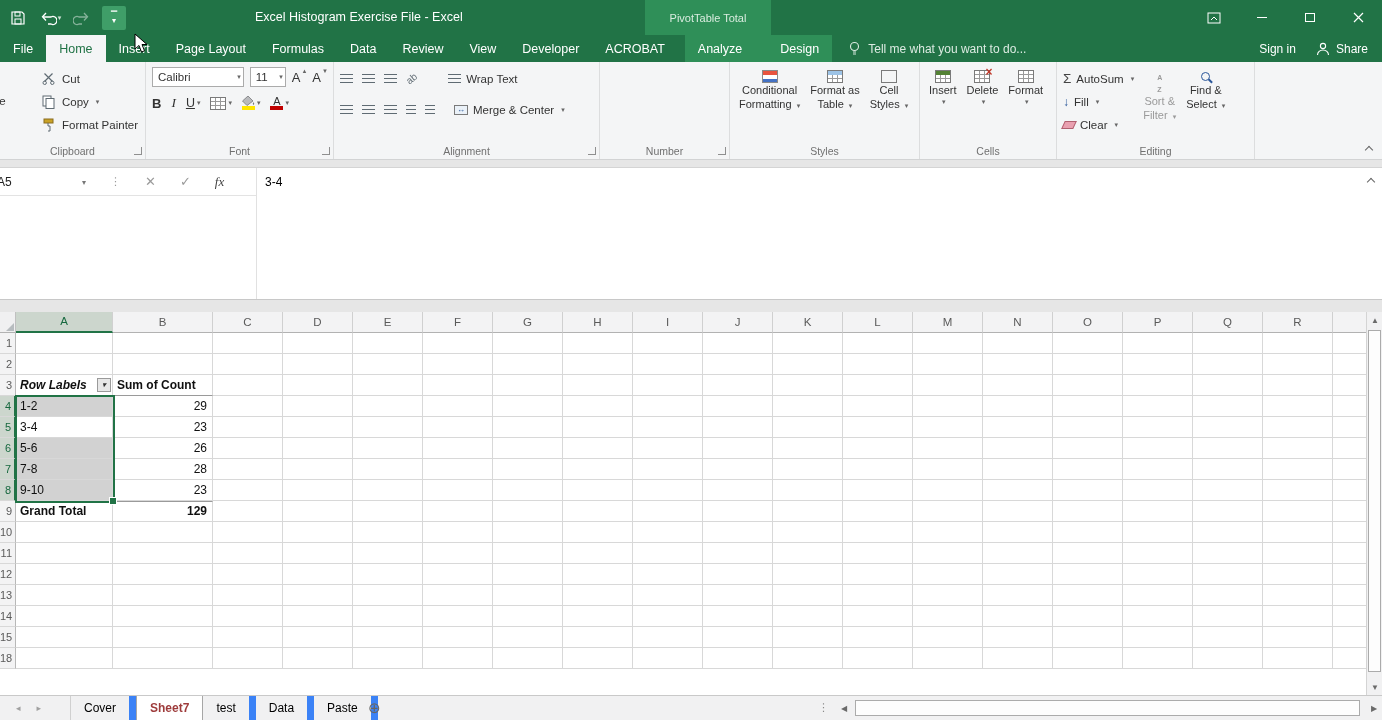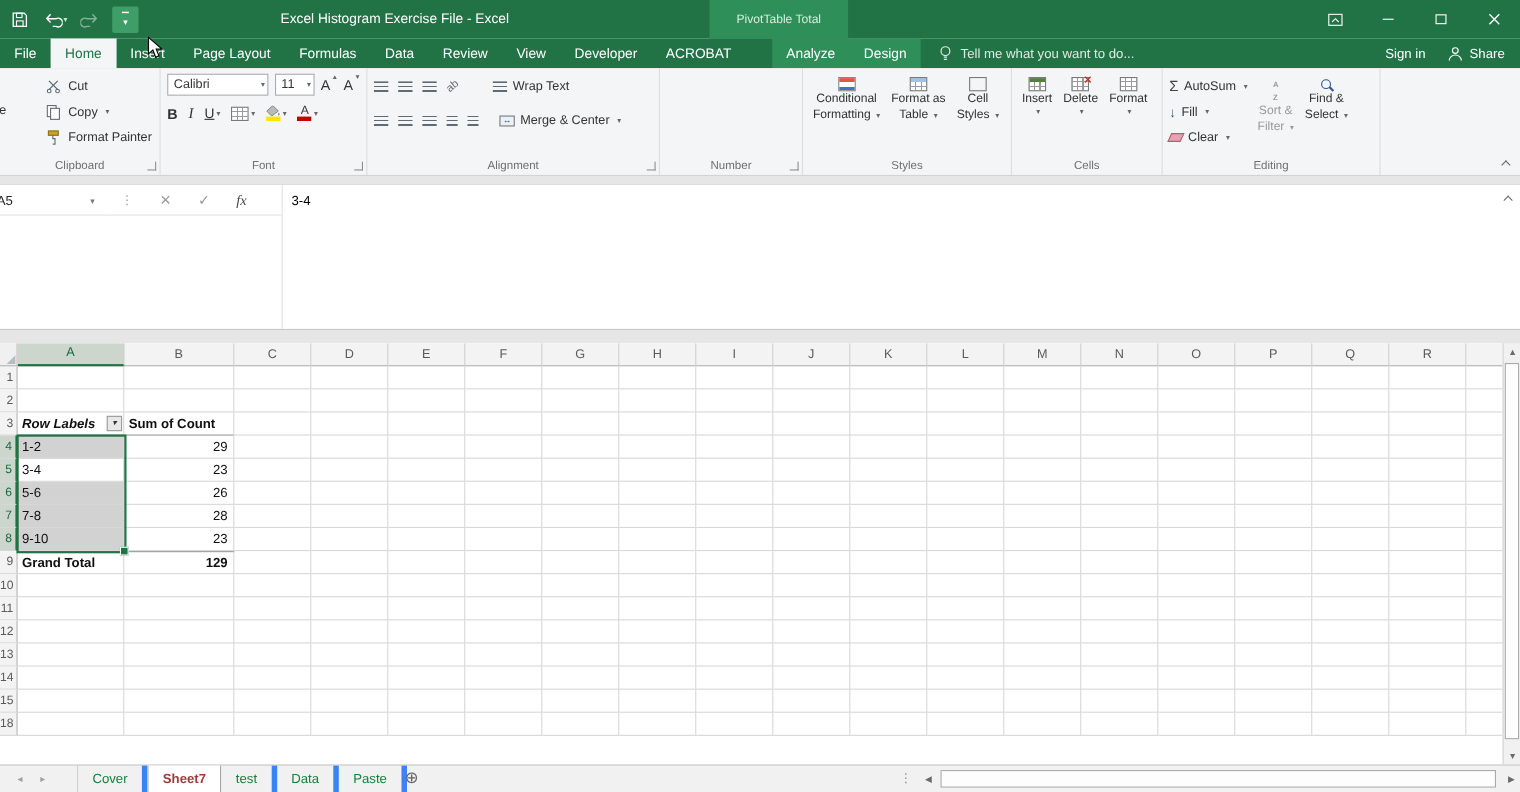--- a/index.html
+++ b/index.html
@@ -19,21 +19,21 @@
   .winbtns { position:absolute; right:0; top:0; height:35px; display:flex; }
   .winbtns > span { width:48px; height:100%; display:flex; align-items:center; justify-content:center; color:#fff; }
   .min-glyph { width:10px; height:1px; background:#fff; display:block; }
   .max-glyph { width:10px; height:9px; border:1px solid #fff; display:block; }
 
   
   .tabrow { position:absolute; top:35px; left:0; right:0; height:27px; background:#217346; display:flex; align-items:stretch; color:#fff; }
   .rtab-list { display:flex; }
   .rtab { padding:0 13px; display:flex; align-items:center; font-size:12.5px; color:#fff; white-space:nowrap; }
   .rtab.active { background:#f4f5f6; color:#217346; }
-  .ctx-tabs { display:flex; background:#2f8f58; margin-left:24px; }
+  .ctx-tabs { display:flex; background:#2f8f58; margin-left:7px;gap:12px; }
   .tellme { margin-left:16px; display:flex; align-items:center; gap:7px; color:#dcebe2; font-size:12px; white-space:nowrap; }
   .tabrow-right { margin-left:auto; display:flex; align-items:center; gap:20px; font-size:12px; padding-right:14px; white-space:nowrap; }
   .share { display:flex; align-items:center; gap:6px; }
 
   
   .ribbon { position:absolute; top:62px; left:0; right:0; height:98px; background:#f4f5f6; border-bottom:1px solid #d2d3d4; display:flex; }
   .rgroup { position:relative; height:100%; border-right:1px solid #dcddde; flex:none; padding-top:5px; }
   .glabel { position:absolute; bottom:2px; left:0; right:0; text-align:center; font-size:10.5px; color:#707070; }
   .launcher { position:absolute; right:3px; bottom:4px; width:8px; height:8px; border-right:1px solid #8f8f8f; border-bottom:1px solid #8f8f8f; }
   .sbtn { display:flex; align-items:center; gap:5px; font-size:11.5px; color:#333; height:23px; padding:0 4px; white-space:nowrap; }
@@ -121,21 +121,21 @@
 
   
   #vscroll { position:absolute; left:1366px; top:312px; width:16px; height:383px; background:#f1f1f2; border-left:1px solid #d4d4d4; }
   .vs-arr { position:absolute; left:0; width:16px; height:16px; display:flex; align-items:center; justify-content:center; font-size:8px; color:#6a6a6a; }
   .vs-thumb { position:absolute; left:1px; top:18px; width:13px; height:342px; background:#fdfdfd; border:1px solid #ababab; }
 
   
   .tabbar { position:absolute; top:695px; left:0; right:0; height:25px; background:#f1f1f2; border-top:1px solid #c9c9c9; }
   .tabnav { position:absolute; left:16px; top:0; height:100%; display:flex; gap:16px; align-items:center; color:#a0a0a0; font-size:9px; }
   .stabs { position:absolute; left:70px; top:0; height:100%; display:flex; align-items:stretch; border-left:1px solid #d0d0d0; }
-  .stab { padding:0 13px; display:flex; align-items:center; border-right:5px solid #3b82f6; font-size:12px; color:#15803d; }
+  .stab { padding:0 13px; display:flex; align-items:center; border-right:7px solid #3b82f6; font-size:12px; color:#000000; }
   .stab.active { background:#fff; font-weight:bold; border-left:1px solid #a6a6a6; border-right:1px solid #a6a6a6; }
   .newsheet { position:absolute; left:368px; top:4px; font-size:15px; color:#666; line-height:16px; }
   .splitter { position:absolute; left:818px; top:5px; color:#8a8a8a; font-size:11px; }
   #hscroll { position:absolute; left:836px; right:0; top:1px; height:23px; }
   .hs-arr { position:absolute; top:0; width:16px; height:100%; display:flex; align-items:center; justify-content:center; font-size:8px; color:#6a6a6a; }
   .hs-thumb { position:absolute; left:19px; right:22px; top:3px; height:16px; background:#fdfdfd; border:1px solid #ababab; }
 
   
   #cursor { position:absolute; left:134px; top:33px; z-index:99; }
 </style>

